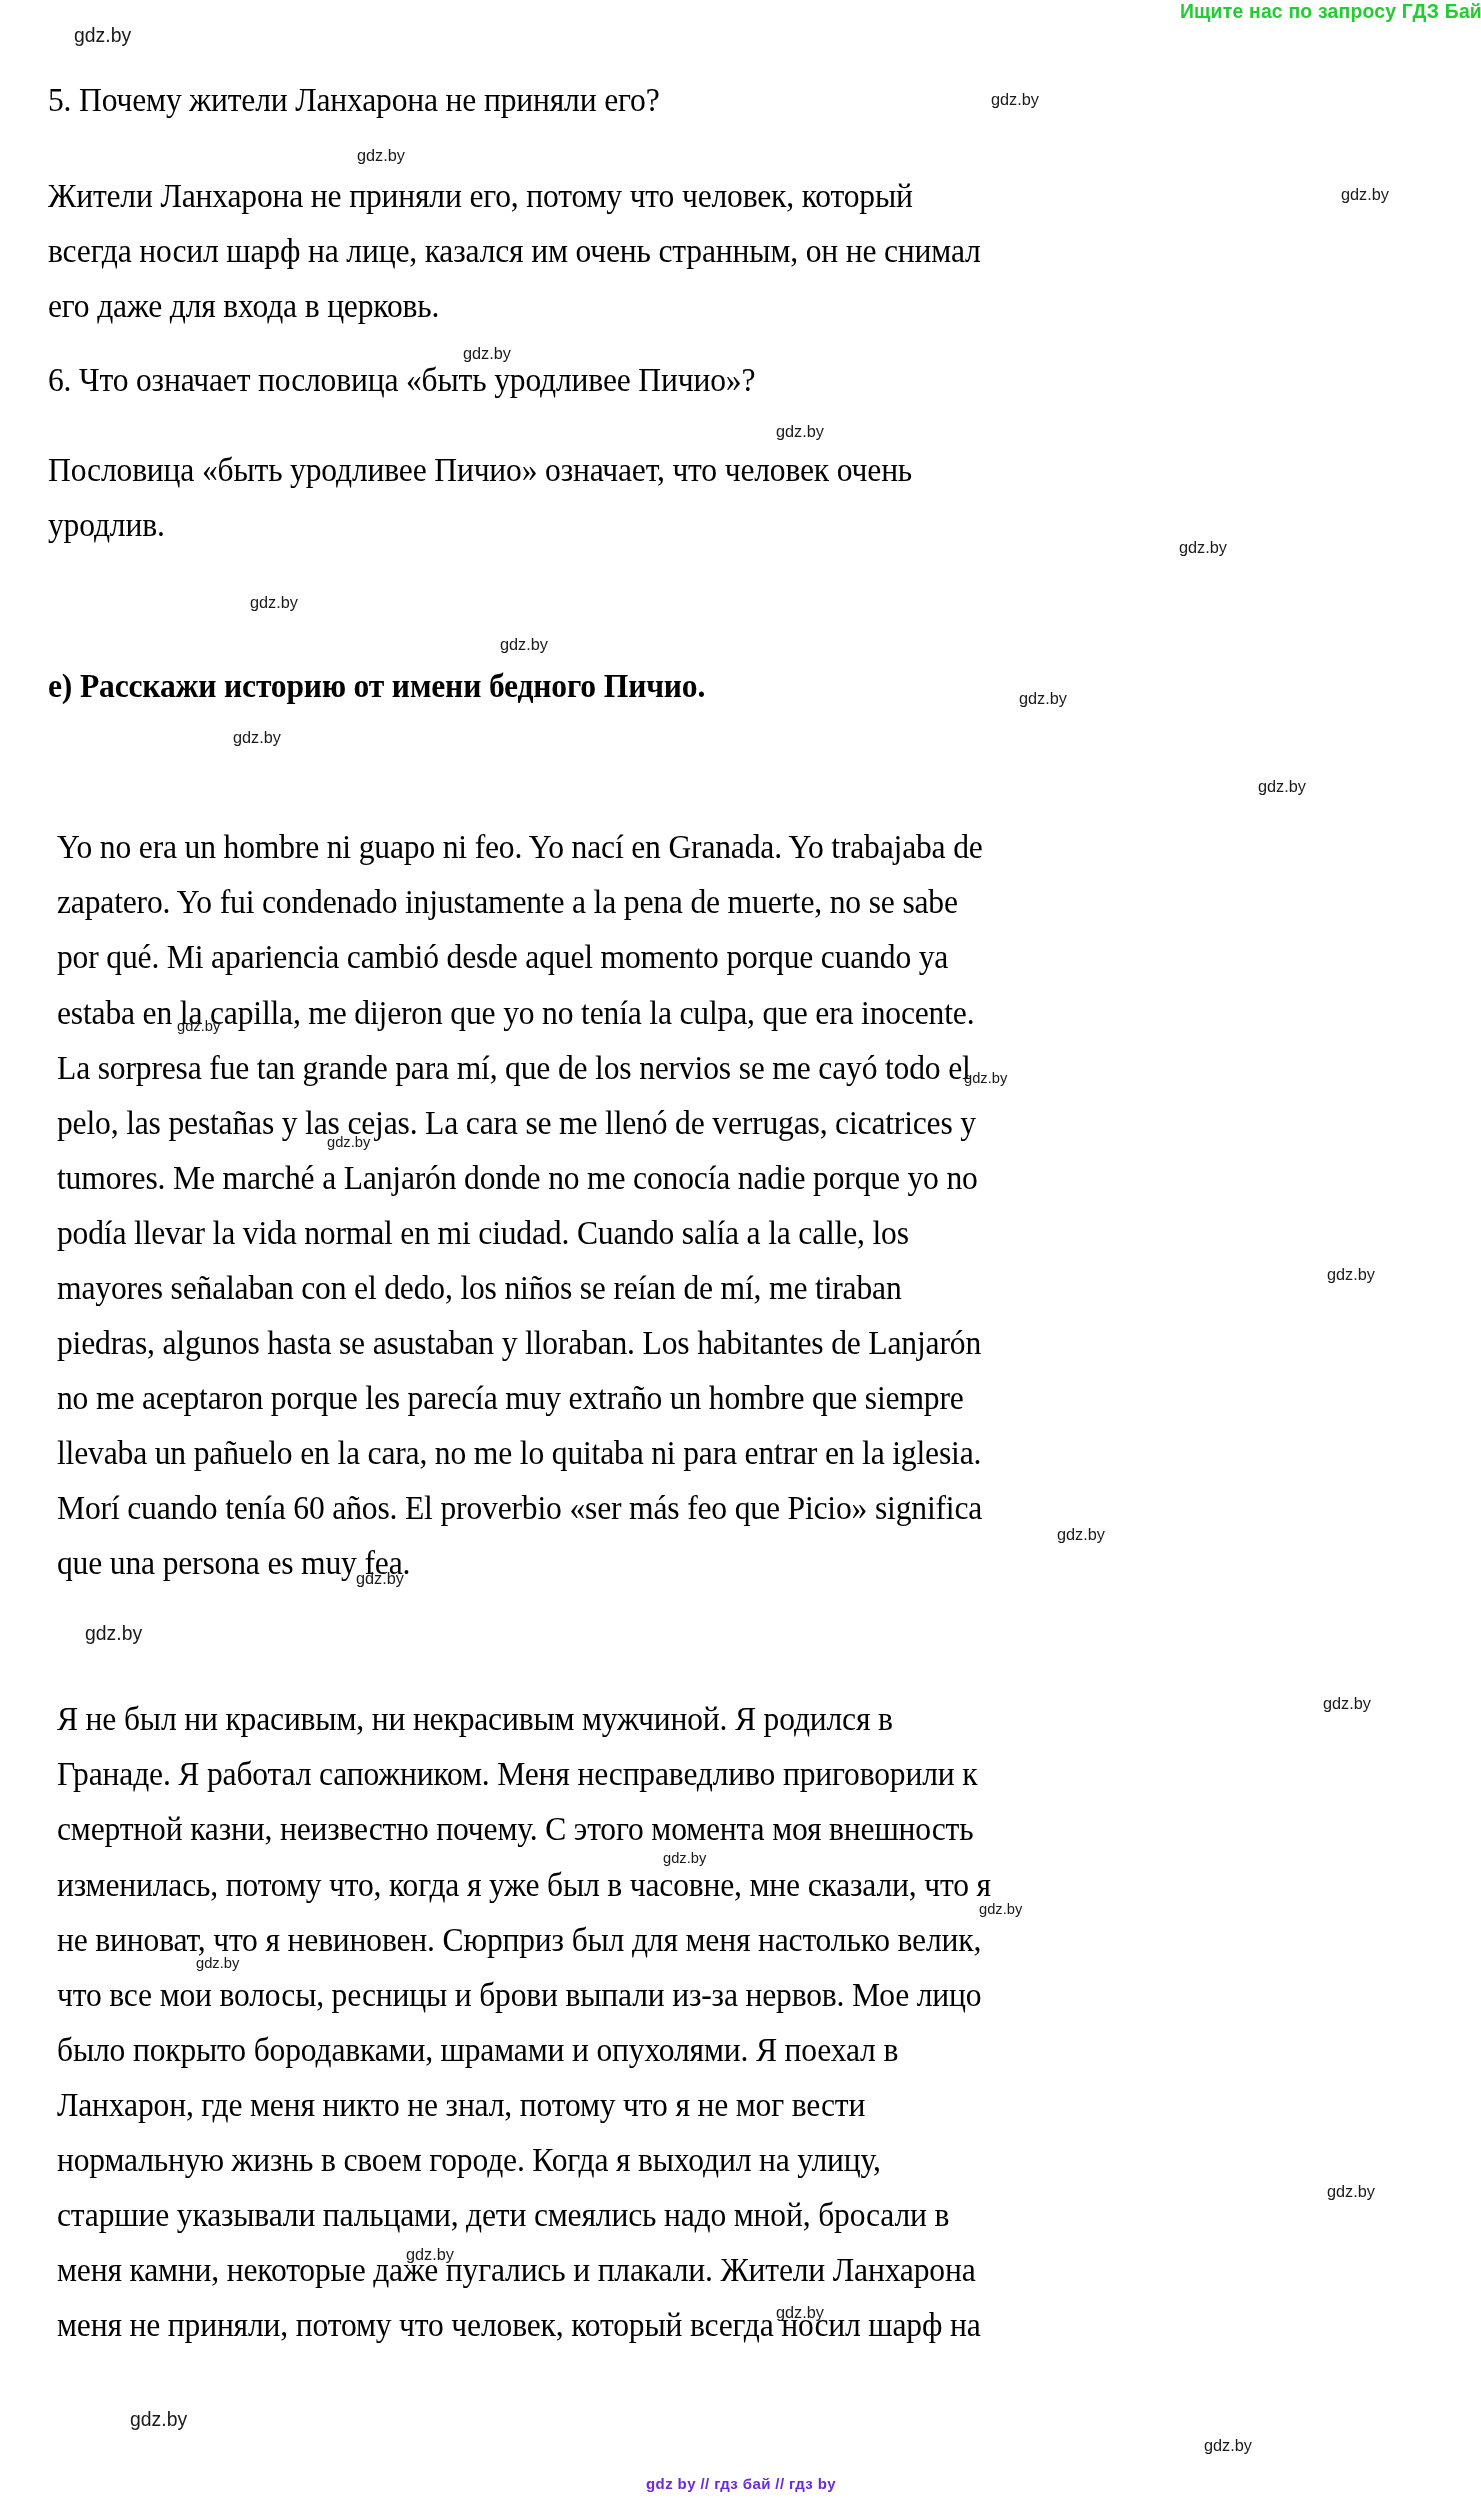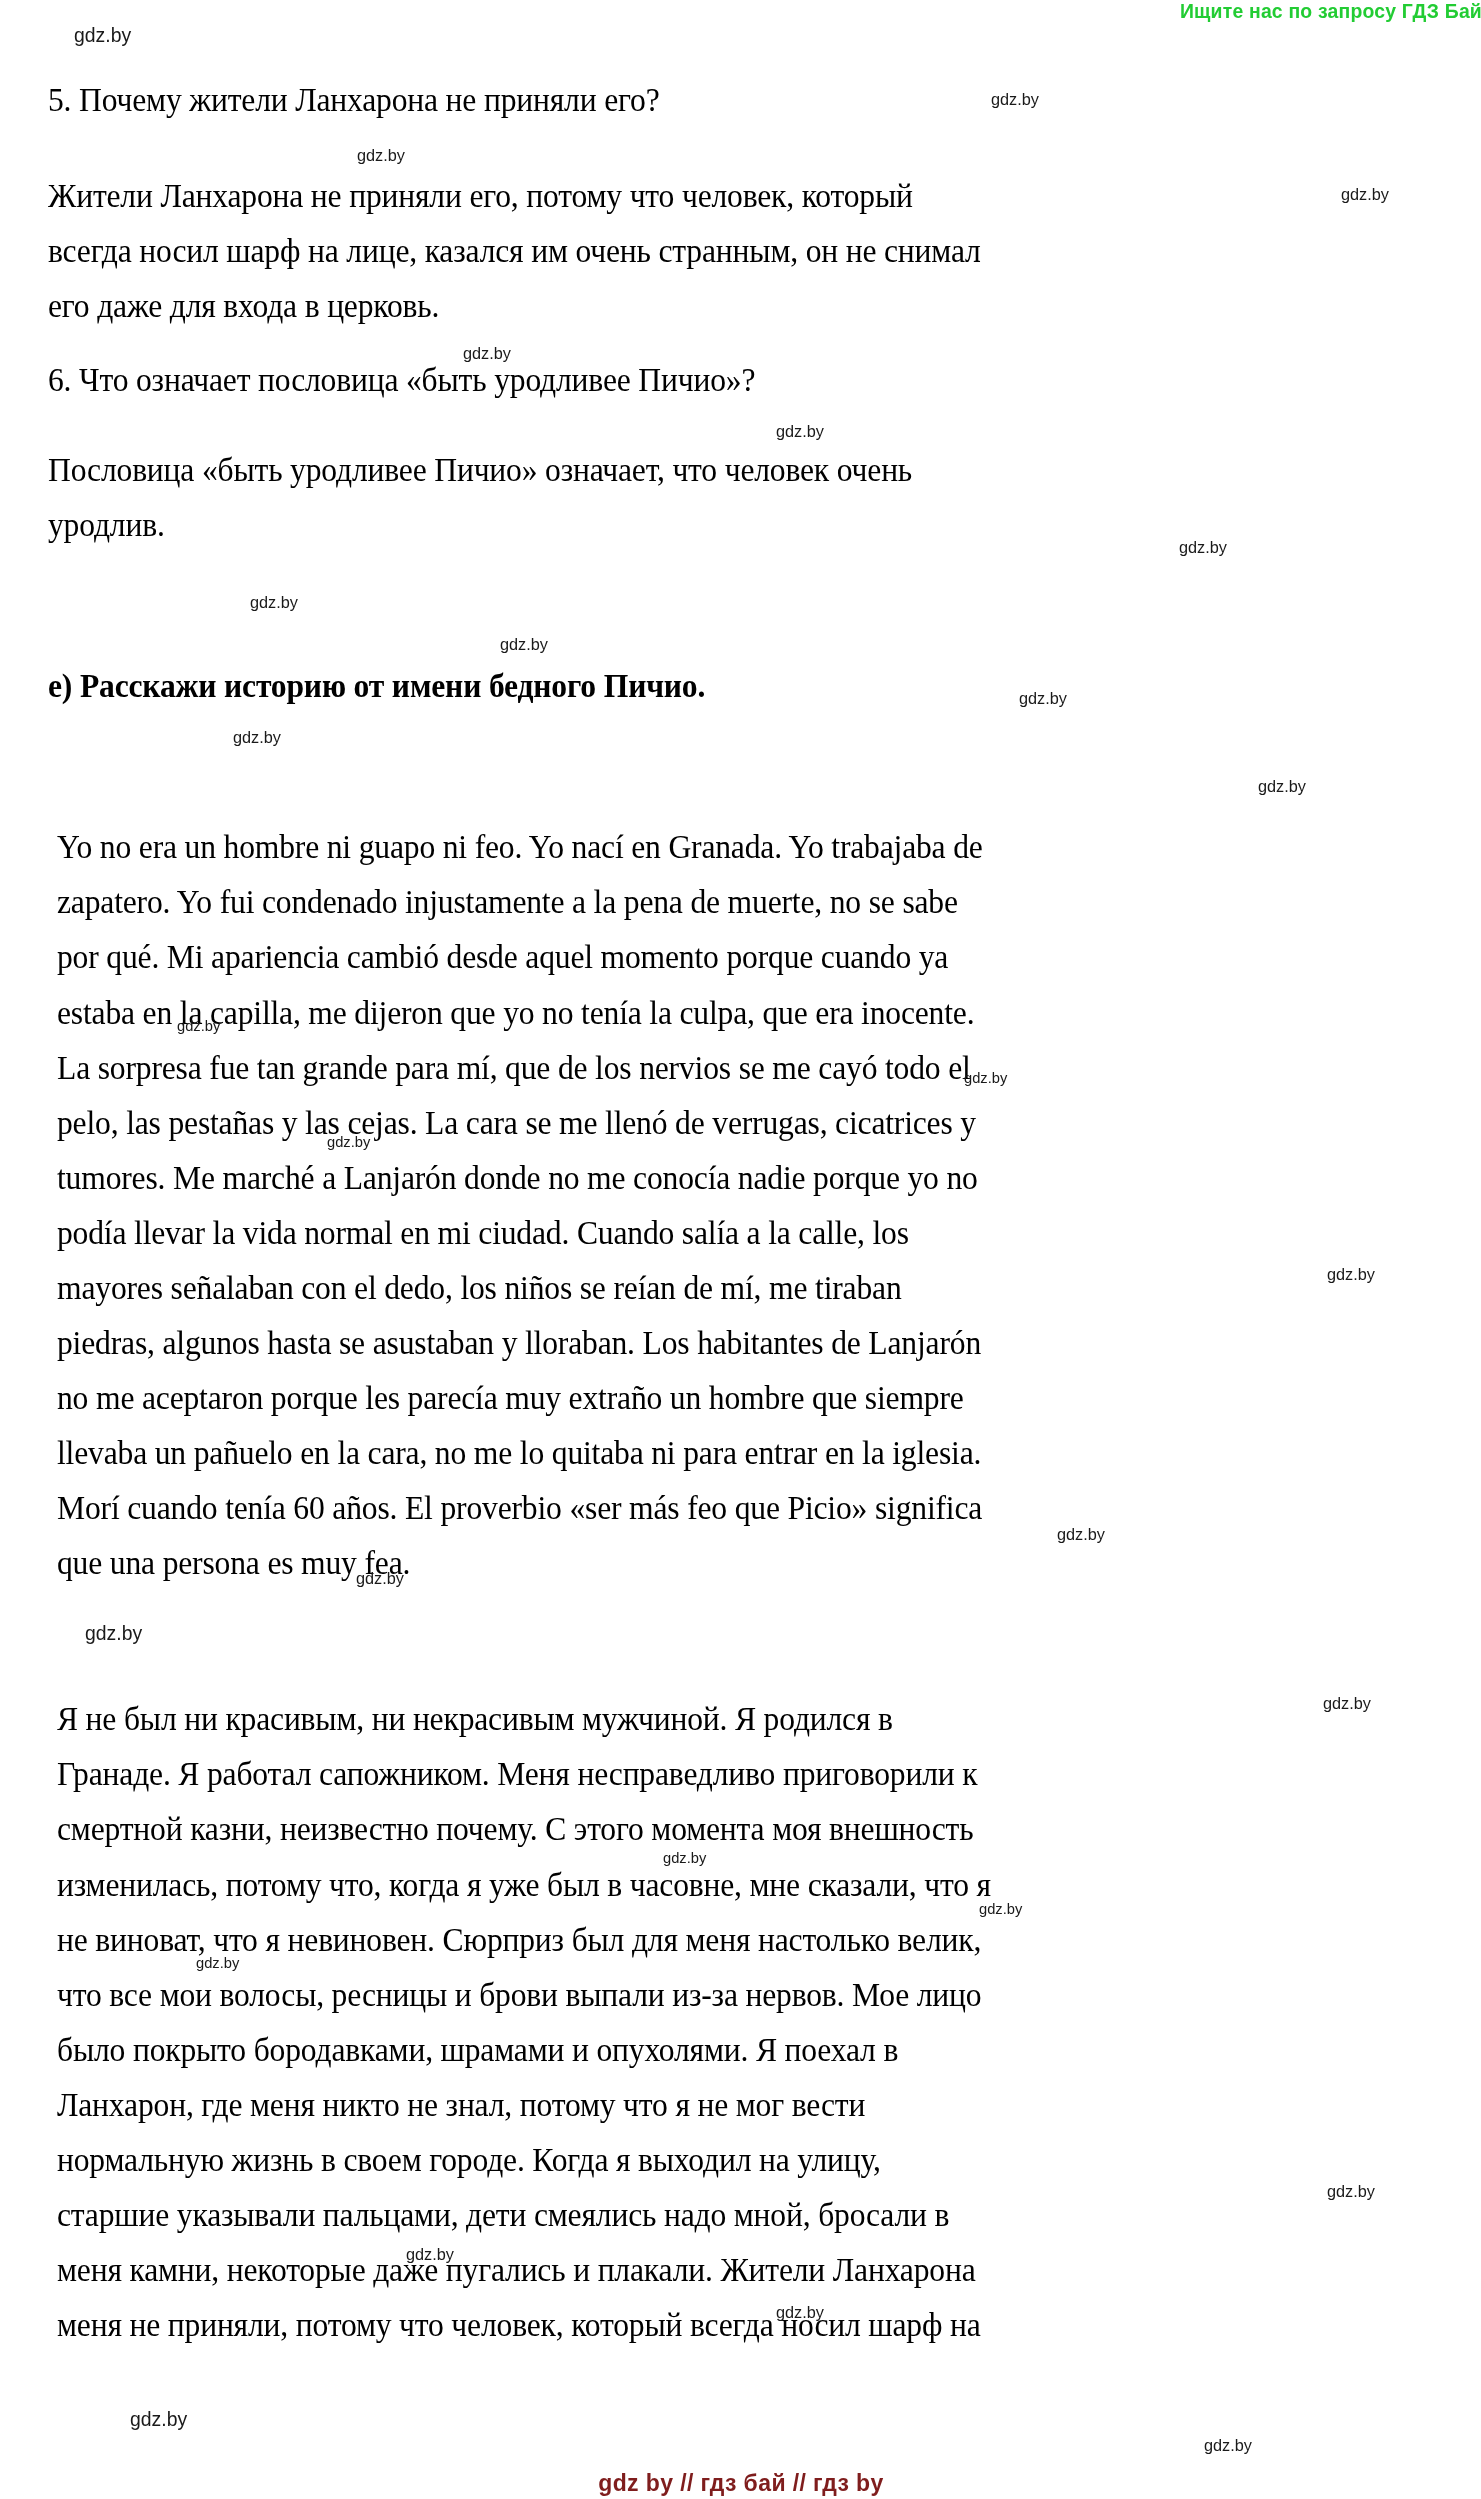--- a/index.html
+++ b/index.html
@@ -82,23 +82,23 @@
     left: 0;
     top: 2466px;
     width: 1482px;
     height: 34px;
     display: flex;
     align-items: center;
     justify-content: center;
   }
   .footer-text {
     font-family: "Liberation Sans", sans-serif;
-    font-size: 23px;
+    font-size: 15px;
     font-weight: 600;
-    color: #7f1d1d;
+    color: #6d28d9;
     white-space: nowrap;
     letter-spacing: 0.4px;
   }
 </style>
 </head>
 <body>
 
 <div id="page">
 
   <div class="promo-banner">

